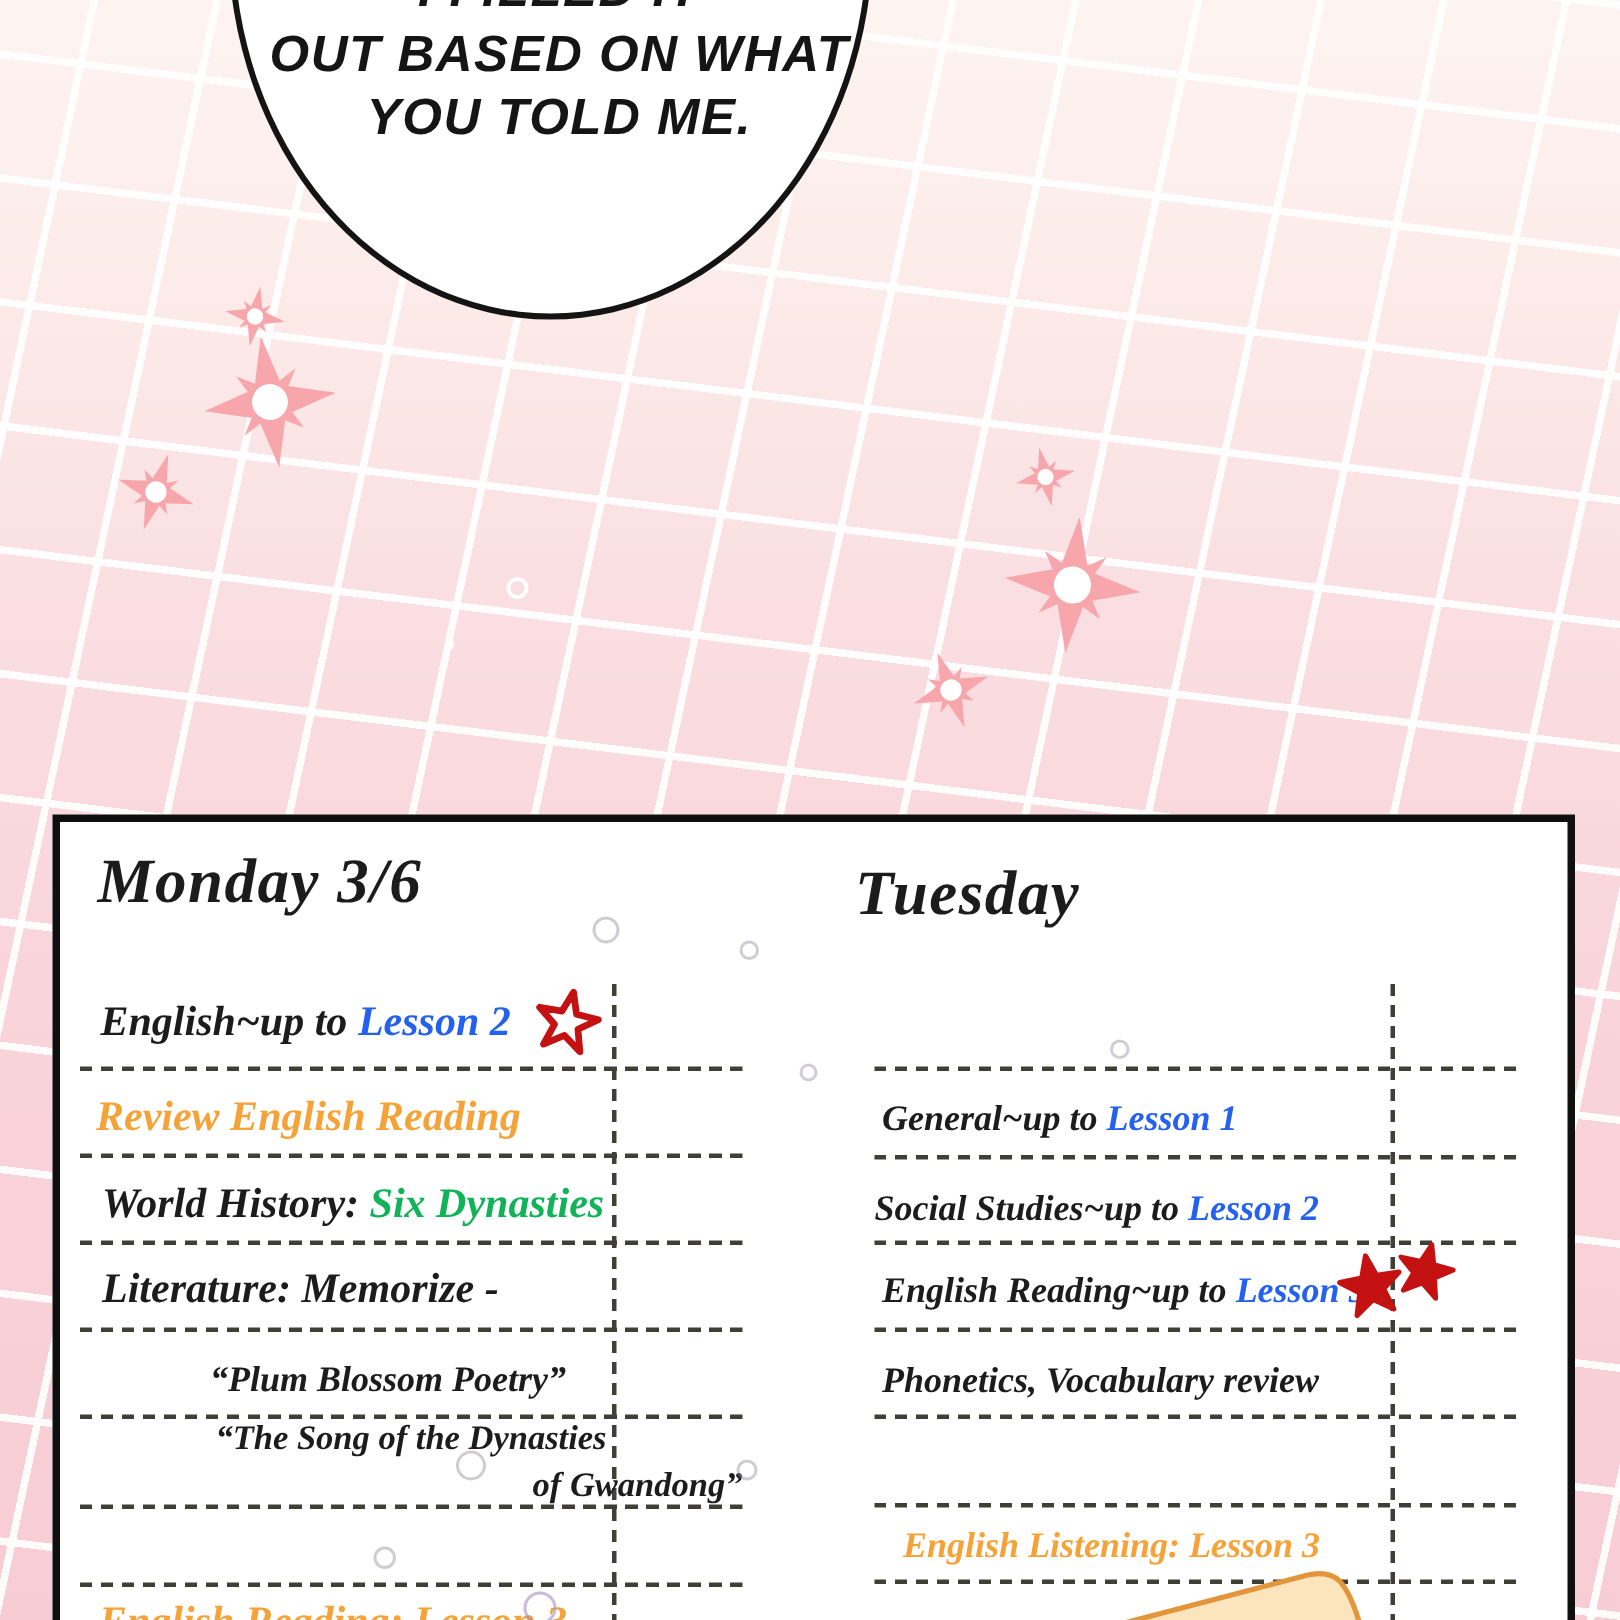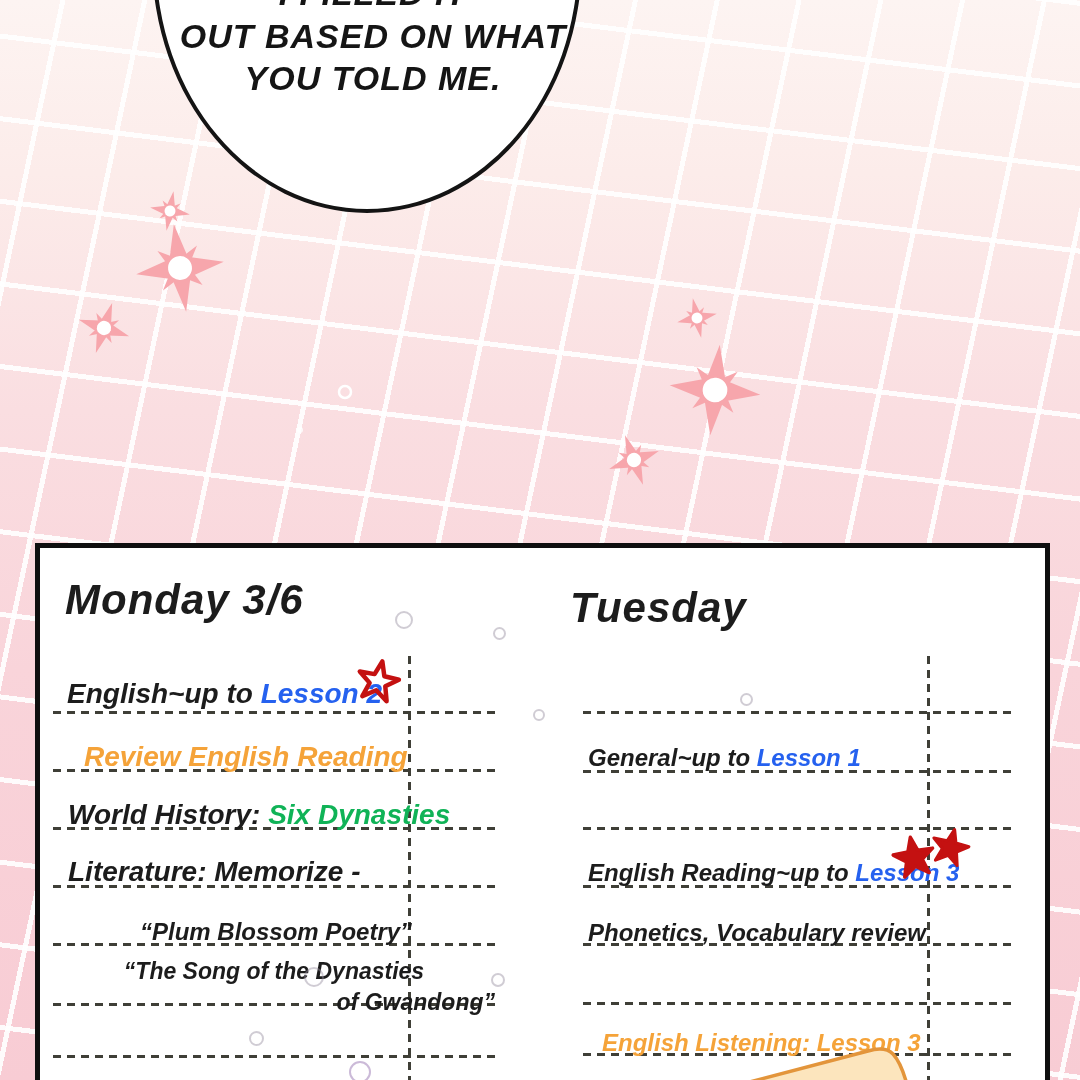--- a/index.html
+++ b/index.html
@@ -26,21 +26,21 @@
   .top-text{position:absolute;left:173px;top:0;width:400px;z-index:3;text-align:center;}
   .top-line{position:absolute;left:0;width:400px;font-size:34px;line-height:40px;}
   .top-partial{top:-27px;}
   .top-l1{top:16px;}
   .top-l2{top:58px;}
   .look-text{font-size:38px;letter-spacing:2px;}
 
   
   .planner{position:absolute;left:35px;top:543px;width:1015px;height:620px;z-index:4;
       background:#ffffff;border:5px solid #0f0f0f;box-sizing:border-box;}
-  .hand{font-family:Liberation Sans, sans-serif;font-style:italic;font-weight:bold;color:#1c1c1c;margin-top:12px;}
+  .hand{font-family:Liberation Serif, serif;font-style:italic;font-weight:bold;color:#1c1c1c;}
   .day-header{position:absolute;font-size:42px;letter-spacing:1px;white-space:nowrap;}
   .row{position:absolute;font-size:28px;line-height:42px;white-space:nowrap;}
   .row.tue{font-size:24px;line-height:36px;}
   .row.small{font-size:24px;}
   .note{position:absolute;font-size:17px;white-space:nowrap;}
   .ink-blue{color:#2561ef;}
   .ink-orange{color:#f5a339;}
   .ink-orange-light{color:#f8c472;}
   .ink-green{color:#10b357;}
   .dotline-h{position:absolute;height:3px;
@@ -105,37 +105,40 @@
     <div class="dotline-h" style="left:543px;top:222px;width:432px;"></div>
     <div class="dotline-h" style="left:543px;top:279px;width:432px;"></div>
     <div class="dotline-h" style="left:543px;top:337px;width:432px;"></div>
     <div class="dotline-h" style="left:543px;top:395px;width:432px;"></div>
     <div class="dotline-h" style="left:543px;top:454px;width:432px;"></div>
     <div class="dotline-h" style="left:543px;top:505px;width:432px;"></div>
 
     <div class="row hand" style="left:27px;top:113px;">
       <span>English~up to </span><span class="ink-blue">Lesson 2</span>
     </div>
-    <div class="row hand ink-orange" style="left:44px;top:176px;text-align:right;">Review English Reading</div>
+    <div class="row hand ink-orange" style="left:24px;top:176px;text-align:right;">Review English Reading</div>
     <div class="row hand" style="left:28px;top:291px;">Literature: Memorize -</div>
     <div class="row hand" style="left:28px;top:234px;">
       <span>World History: </span><span class="ink-green">Six Dynasties</span>
     </div>
     <div class="row hand small" style="left:100px;top:351px;">“Plum Blossom Poetry”</div>
     <div class="row hand" style="left:13px;top:396px;width:442px;text-align:center;font-size:23px;line-height:30px;">“The Song of the Dynasties</div>
     <div class="row hand" style="left:13px;top:427px;width:442px;text-align:right;font-size:23px;line-height:30px;">of Gwandong”</div>
     <div class="row hand ink-orange" style="left:26px;top:513px;">English Reading: Lesson 3</div>
 
     <svg class="marker" style="left:312px;top:108px;" width="52" height="52" viewBox="-26 -26 52 52">
       <polygon points="0,-21 5,-7 20,-6.5 8,2.6 12.4,17 0,8.4 -12.4,17 -8,2.6 -20,-6.5 -5,-7" fill="none" stroke="#c41111" stroke-width="4.5" stroke-linejoin="round" transform="rotate(12)"></polygon>
     </svg>
 
 
     <div class="row tue hand" style="left:548px;top:180px;">
       <span>General~up to </span><span class="ink-blue">Lesson 1</span>
+    </div>
+    <div class="row tue hand" style="left:543px;top:240px;">
+      <span>Social Studies~up to </span><span class="ink-blue">Lesson 2</span>
     </div>
     <div class="row tue hand" style="left:548px;top:295px;">
       <span>English Reading~up to </span><span class="ink-blue">Lesson 3</span>
     </div>
     <div class="row tue hand" style="left:548px;top:355px;">Phonetics, Vocabulary review</div>
     <div class="row tue hand ink-orange" style="left:562px;top:465px;">English Listening: Lesson 3</div>
 
     <svg class="marker" style="left:846px;top:278px;" width="96" height="60" viewBox="0 0 96 60">
       <polygon points="0,-21 5,-7 20,-6.5 8,2.6 12.4,17 0,8.4 -12.4,17 -8,2.6 -20,-6.5 -5,-7" fill="#c41111" stroke="#c41111" stroke-width="3.5" stroke-linejoin="round" transform="translate(28,32) rotate(-10)"></polygon>
       <polygon points="0,-21 5,-7 20,-6.5 8,2.6 12.4,17 0,8.4 -12.4,17 -8,2.6 -20,-6.5 -5,-7" fill="#c41111" stroke="#c41111" stroke-width="3.5" stroke-linejoin="round" transform="translate(64,22) rotate(14) scale(0.9)"></polygon>

